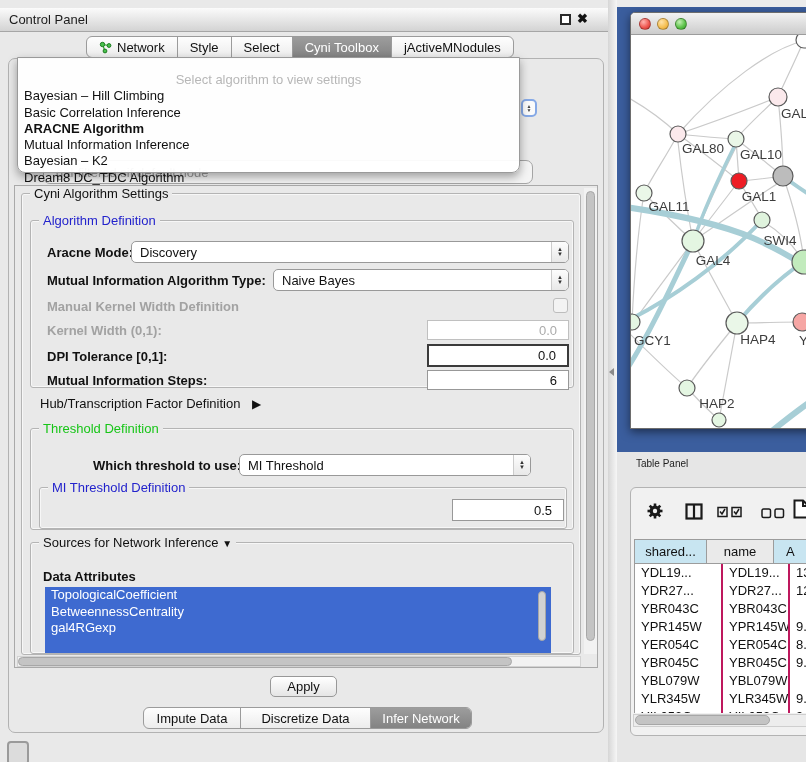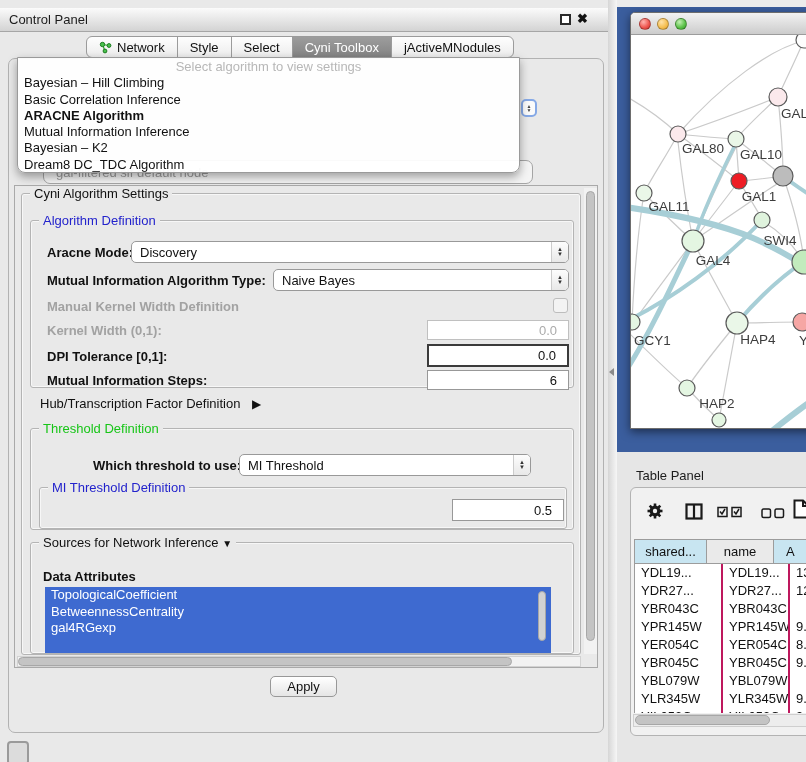--- a/index.html
+++ b/index.html
@@ -21,21 +21,21 @@
   .field{position:absolute;background:#fff;border:1px solid #989898;display:flex;
          align-items:center;justify-content:flex-end;padding-right:11px}
   .seg{position:absolute;display:flex;border:1px solid #9b9b9b;border-radius:6px;overflow:hidden;
        background:linear-gradient(#fefefe,#ececec);height:22px}
   .seg .tab{display:flex;align-items:center;justify-content:center;padding:0 12px;
        border-right:1px solid #9b9b9b;white-space:nowrap;font-size:13px}
   .seg .tab:last-child{border-right:none}
   .seg .tab.sel{background:linear-gradient(#9d9d9d,#838383);color:#fff}
   #popup{position:absolute;left:17px;top:57px;width:503px;height:116px;z-index:6;
          background:rgba(255,255,255,.94);border:1px solid #9a9a9a;border-radius:0 0 8px 8px;
-         box-shadow:0 4px 10px rgba(0,0,0,.35);padding-top:1px}
+         box-shadow:0 4px 10px rgba(0,0,0,.35);padding-top:14px}
   .popup-item{padding:0 6px;height:16.3px;line-height:16.3px;white-space:nowrap}
   .popup-item.sel{font-weight:bold}
   .popup-ph{height:16.3px;line-height:16.3px;text-align:center;color:#b7b7b7}
   .thumb{background:#c4c4c4;border:1px solid #a7a7a7;border-radius:5px}
   .cbox{position:absolute;background:#f3f3f3;border:1px solid #bdbdbd;border-radius:3px}
   .btn{position:absolute;background:linear-gradient(#ffffff,#e5e5e5);border:1px solid #989898;
        border-radius:5px;display:flex;align-items:center;justify-content:center}
   .light{width:12px;height:12px;border-radius:50%;border:1px solid rgba(0,0,0,.28);margin-right:6px}
   .hcell{display:flex;align-items:center;justify-content:center;height:24px;border-right:1px solid #9c9c9c;
          border-bottom:1px solid #9c9c9c;font-size:13px;flex:none;overflow:hidden}
@@ -177,20 +177,31 @@
       <div class="abs" style="left:2px;top:470px;width:564px;height:11px;background:#f2f2f2;border:1px solid #d2d2d2"></div>
       <div class="abs thumb" style="left:3px;top:471px;width:494px;height:9px"></div>
       <div class="abs" style="left:569px;top:2px;width:13px;height:466px;background:#f2f2f2"></div>
       <div class="abs thumb" style="left:571px;top:5px;width:9px;height:450px"></div>
     </div>
 
     <div class="btn" style="left:270px;top:676px;width:67px;height:21px">
       <span>Apply</span>
     </div>
 
+    <div class="seg" style="left:143px;top:707px">
+      <div class="tab" style="width:97px">
+          <span>Impute Data</span>
+        </div>
+      <div class="tab" style="width:130px">
+          <span>Discretize Data</span>
+        </div>
+      <div class="tab sel" style="width:100px">
+          <span>Infer Network</span>
+        </div>
+    </div>
 
     <div id="popup">
       <div class="popup-ph">Select algorithm to view settings</div>
       <div id="popup-items">
           <div class="popup-item">Bayesian – Hill Climbing</div>
           <div class="popup-item">Basic Correlation Inference</div>
           <div class="popup-item sel">ARACNE Algorithm</div>
           <div class="popup-item">Mutual Information Inference</div>
           <div class="popup-item">Bayesian – K2</div>
           <div class="popup-item">Dream8 DC_TDC Algorithm</div>
@@ -273,21 +284,21 @@
             <circle cx="171" cy="287" r="9" fill="#f6a6a4" stroke="#5a5a5a" stroke-width="1.2"></circle>
             <text x="168" y="310" text-anchor="start" fill="#3c3c3c" font-size="13.5" font-family="&quot;Liberation Sans&quot;, sans-serif">Y</text>
             <circle cx="56" cy="353" r="8" fill="#e4f6e2" stroke="#5a5a5a" stroke-width="1.2"></circle>
             <text x="86" y="373" text-anchor="middle" fill="#3c3c3c" font-size="13.5" font-family="&quot;Liberation Sans&quot;, sans-serif">HAP2</text>
             <circle cx="88" cy="385" r="7" fill="#e4f6e2" stroke="#5a5a5a" stroke-width="1.2"></circle>
           </svg>
       </div>
     </div>
 
     <div class="abs" style="left:0;top:452px;width:189px;height:310px;background:#e6e6e6">
-      <span class="abs" style="left:19px;top:16px;font-size:13px;color:#1c1c1c">Table Panel</span>
+      <span class="abs" style="left:19px;top:6px;font-size:10px;color:#1c1c1c">Table Panel</span>
 
       <div class="abs" style="left:13px;top:35px;width:200px;height:249px;background:#f1f1f1;border:1px solid #b3b3b3;border-radius:6px;overflow:hidden">
 
         <span class="abs" style="left:15px;top:14px">
           <svg width="18" height="18" viewBox="0 0 18 18">
             <g stroke="#1a1a1a" stroke-width="2.6">
               <line x1="9" y1="1.5" x2="9" y2="16.5"></line>
                 <line x1="1.5" y1="9" x2="16.5" y2="9"></line>
               <line x1="3.7" y1="3.7" x2="14.3" y2="14.3"></line>
                 <line x1="14.3" y1="3.7" x2="3.7" y2="14.3"></line>

